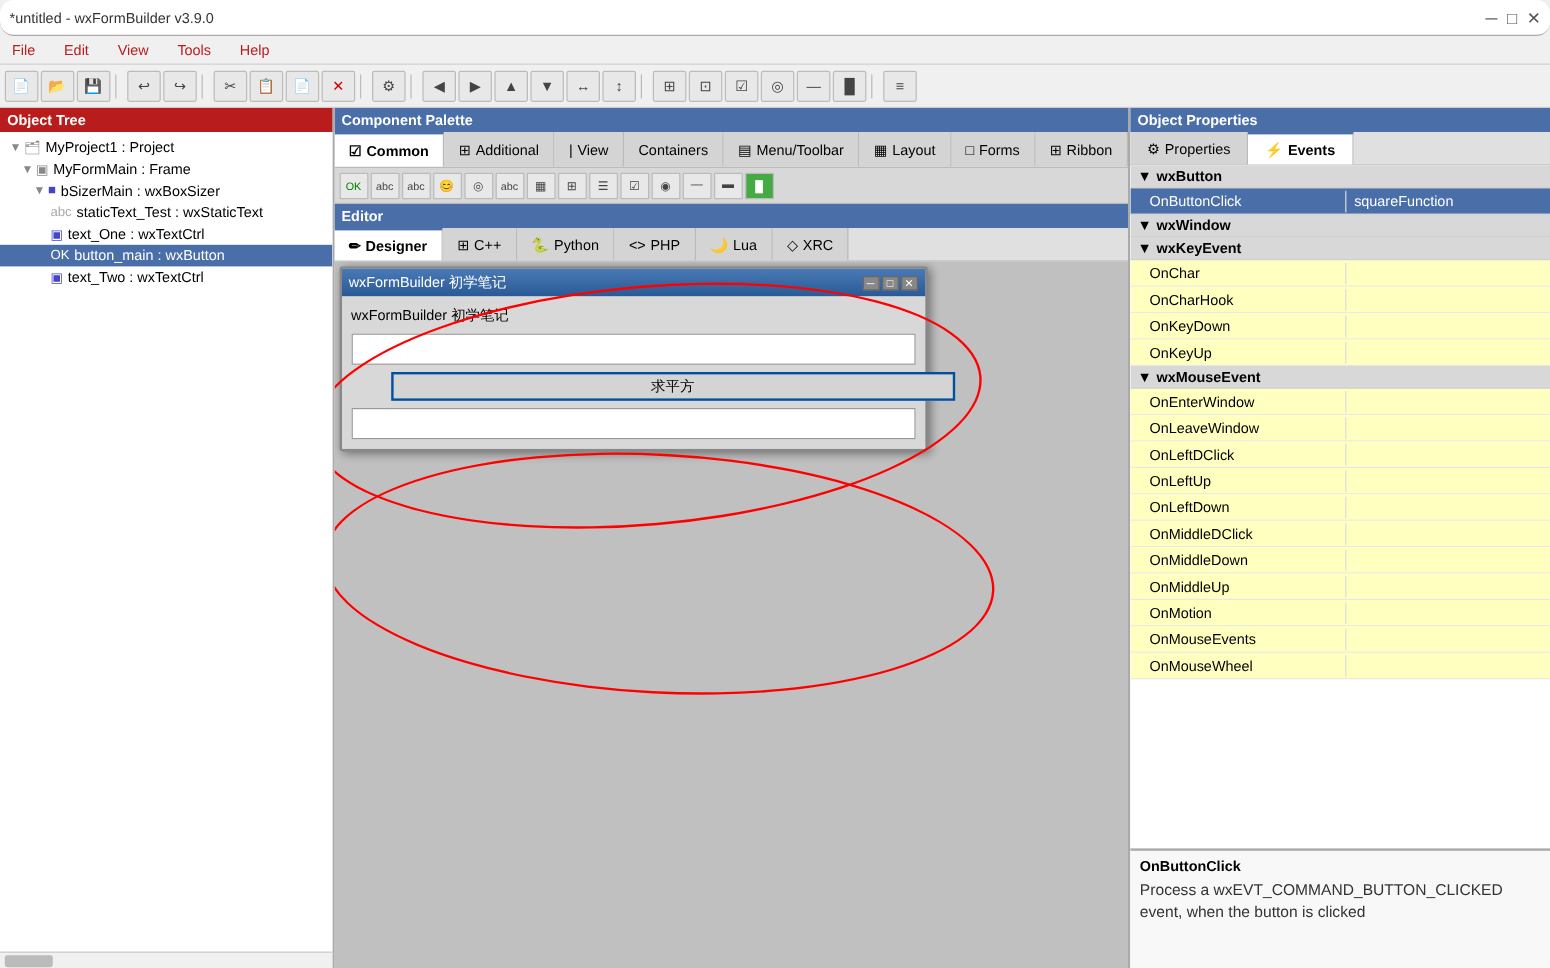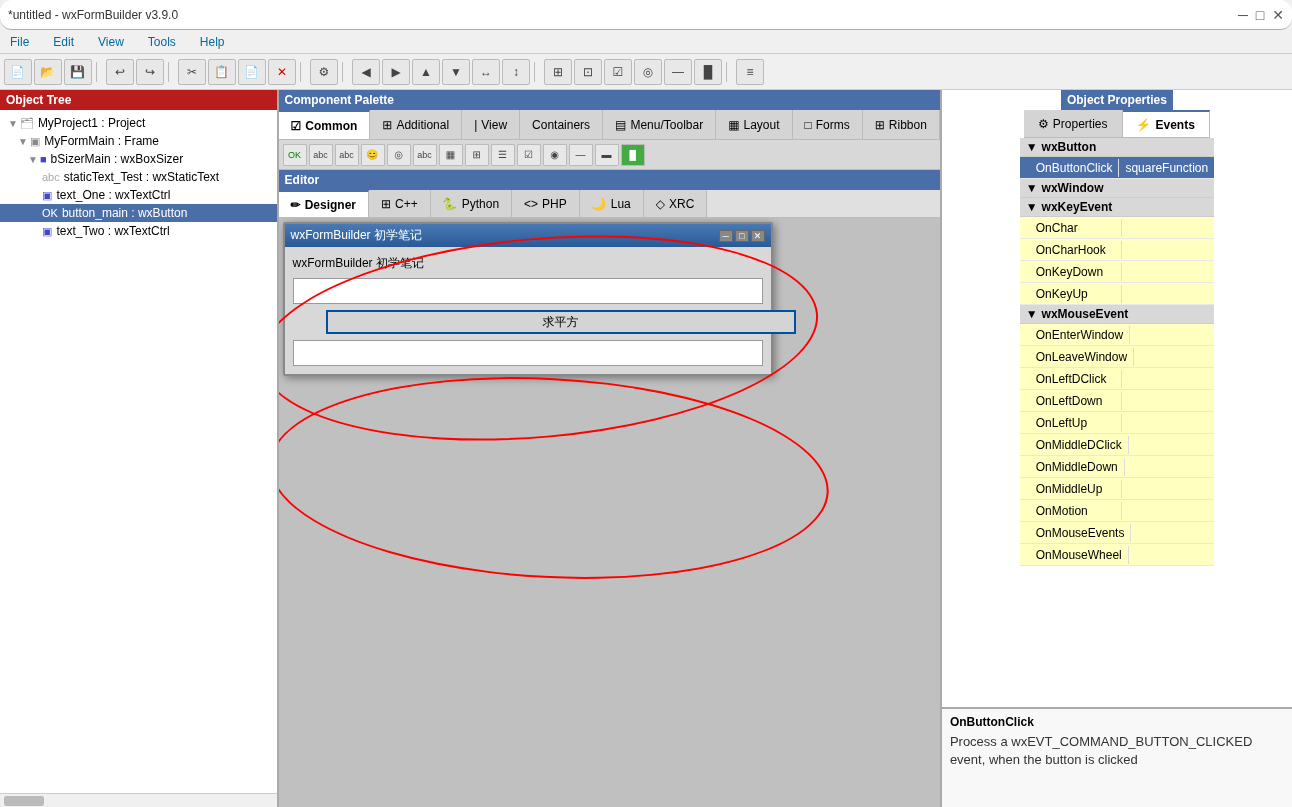--- a/index.html
+++ b/index.html
@@ -6,21 +6,21 @@
     body { font-family: 'Segoe UI', Tahoma, sans-serif; font-size: 12px; background: #f0f0f0; overflow: hidden; user-select: none; }
 
     
     #title-bar { background: #fff; border-bottom: 1px solid #aaa; display: flex; align-items: center; justify-content: space-between; padding: 4px 8px; height: 30px; border-radius: 12px; }
     #title-text { font-size: 12px; color: #333; }
     #title-controls { display: flex; gap: 8px; }
     #title-controls span { cursor: pointer; font-size: 14px; color: #555; }
 
     
     #menu-bar { background: #f0f0f0; border-bottom: 1px solid #ccc; display: flex; align-items: center; padding: 2px 4px; height: 24px; gap: 12px; }
-    #menu-bar span { cursor: pointer; color: #0369a1; padding: 2px 6px; font-size: 12px; }
+    #menu-bar span { cursor: pointer; color: #b91c1c; padding: 2px 6px; font-size: 12px; }
 
     
     #toolbar { background: #f0f0f0; border-bottom: 1px solid #ccc; display: flex; align-items: center; padding: 2px 4px; height: 36px; gap: 2px; }
     .tb-btn { width: 28px; height: 26px; background: #e8e8e8; border: 1px solid #bbb; border-radius: 2px; cursor: pointer; display: flex; align-items: center; justify-content: center; font-size: 12px; color: #444; }
     .tb-sep { width: 6px; border-left: 1px solid #bbb; height: 20px; margin: 0 2px; }
 
     
     #main-layout { display: flex; height: calc(807px - 90px); }
 
     
@@ -60,21 +60,21 @@
     #form-body { background: #d8d8d8; padding: 8px; display: flex; flex-direction: column; gap: 6px; }
     #form-static-text { font-size: 12px; color: #000; }
     .form-input { background: #fff; border: 1px solid #999; height: 26px; width: 100%; }
     #form-button { background: #d4d4d4; border: 2px solid #0050a0; height: 24px; width: 100%; display: flex; align-items: center; justify-content: center; cursor: pointer; font-size: 12px; color: #000; margin-left: 33px; }
     .form-output { background: #fff; border: 1px solid #999; height: 26px; width: 100%; }
 
     
     .red-ellipse { position: absolute; border: 2px solid red; border-radius: 50%; pointer-events: none; }
 
     
-    #right-panel { width: 400px; display: flex; flex-direction: column; background: #fff; align-items: center; }
+    #right-panel { width: 400px; display: flex; flex-direction: column; background: #fff; }
     #obj-props-header { background: #4a6ea8; color: #fff; padding: 3px 6px; font-weight: bold; font-size: 12px; }
     #obj-props-tabs { display: flex; border-bottom: 1px solid #bbb; background: #e0e0e0; height: 28px; }
     .props-tab { padding: 4px 14px; cursor: pointer; font-size: 12px; display: flex; align-items: center; gap: 4px; border-right: 1px solid #bbb; }
     .props-tab.active { background: #fff; border-top: 2px solid #4a6ea8; font-weight: bold; }
     .props-tab:not(.active) { background: #d4d4d4; }
 
     #props-content { flex: 1; overflow: auto; background: #fff; }
     .props-section-header { background: #d8d8d8; padding: 2px 6px; font-size: 12px; font-weight: bold; display: flex; align-items: center; gap: 4px; border-bottom: 1px solid #ccc; cursor: pointer; }
     .props-row { display: flex; align-items: center; border-bottom: 1px solid #e8e8e8; min-height: 22px; }
     .props-row.selected { background: #4a6ea8; color: #fff; }
@@ -358,25 +358,25 @@
       </div>
       <div class="props-row highlight">
         <div class="props-key">OnLeaveWindow</div>
         <div class="props-value"></div>
       </div>
       <div class="props-row highlight">
         <div class="props-key">OnLeftDClick</div>
         <div class="props-value"></div>
       </div>
       <div class="props-row highlight">
+        <div class="props-key">OnLeftUp</div>
+        <div class="props-value"></div>
+      </div>
+      <div class="props-row highlight">
         <div class="props-key">OnLeftDown</div>
-        <div class="props-value"></div>
-      </div>
-      <div class="props-row highlight">
-        <div class="props-key">OnLeftUp</div>
         <div class="props-value"></div>
       </div>
       <div class="props-row highlight">
         <div class="props-key">OnMiddleDClick</div>
         <div class="props-value"></div>
       </div>
       <div class="props-row highlight">
         <div class="props-key">OnMiddleDown</div>
         <div class="props-value"></div>
       </div>

